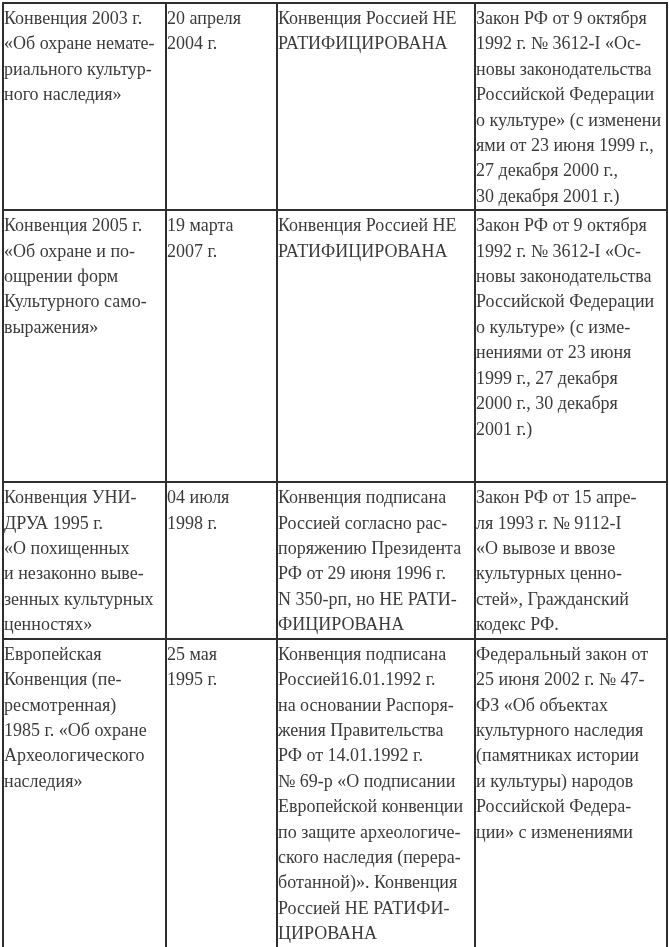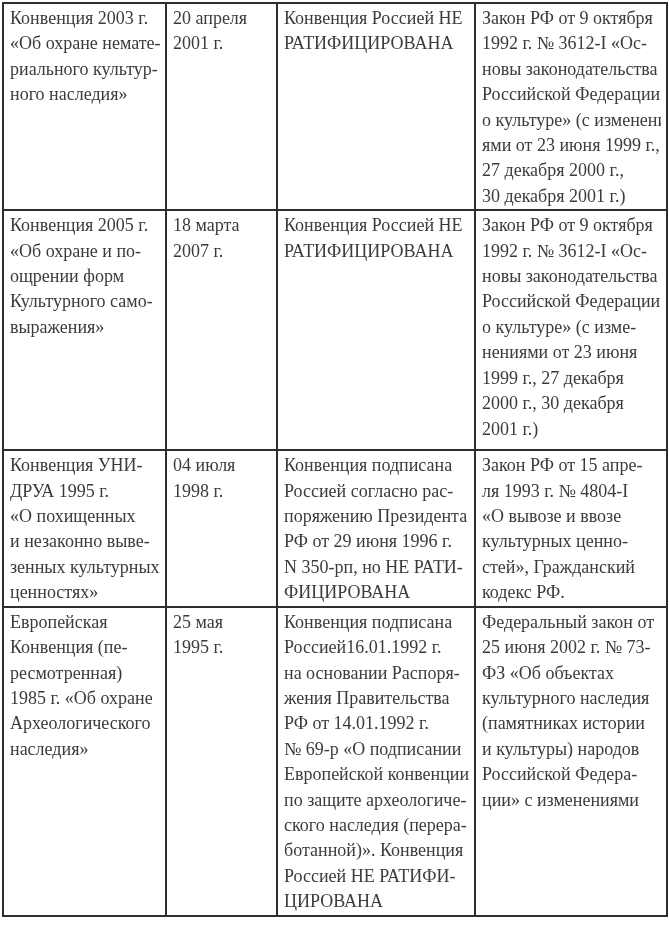--- a/index.html
+++ b/index.html
@@ -23,32 +23,32 @@
     position: absolute;
     left: 2px;
     top: 2px;
     width: 664px;
     border-collapse: collapse;
     table-layout: fixed;
   }
   table.conv-table td {
     border: 2px solid #2e2e2e;
     vertical-align: top;
-    padding: 2px 5px 0 6px;
+    padding: 2px 5px 0 0;
     color: #3b3b3b;
     font-size: 18px;
     line-height: 25.4px;
     overflow: hidden;
   }
   .cell-text {
     white-space: pre;
     overflow: hidden;
   }
   tr.row-1 { height: 202px; }
-  tr.row-2 { height: 240px; }
+  tr.row-2 { height: 272px; }
   tr.row-3 { height: 125px; }
   tr.row-4 { height: 306px; }
   col.c1 { width: 163px; }
   col.c2 { width: 111px; }
   col.c3 { width: 198px; }
   col.c4 { width: 192px; }
 </style>
 </head>
 <body>
 
@@ -63,21 +63,21 @@
     <tbody>
       <tr class="row-1">
         <td>
             <div class="cell-text">Конвенция 2003 г.
 «Об охране немате-
 риального культур-
 ного наследия»</div>
           </td>
         <td>
             <div class="cell-text">20 апреля
-2001 г.</div>
+2004 г.</div>
           </td>
         <td>
             <div class="cell-text">Конвенция Россией НЕ
 РАТИФИЦИРОВАНА</div>
           </td>
         <td>
             <div class="cell-text">Закон РФ от 9 октября
 1992 г. № 3612-I «Ос-
 новы законодательства
 Российской Федерации
@@ -89,21 +89,21 @@
       </tr>
       <tr class="row-2">
         <td>
             <div class="cell-text">Конвенция 2005 г.
 «Об охране и по-
 ощрении форм
 Культурного само-
 выражения»</div>
           </td>
         <td>
-            <div class="cell-text">18 марта
+            <div class="cell-text">19 марта
 2007 г.</div>
           </td>
         <td>
             <div class="cell-text">Конвенция Россией НЕ
 РАТИФИЦИРОВАНА</div>
           </td>
         <td>
             <div class="cell-text">Закон РФ от 9 октября
 1992 г. № 3612-I «Ос-
 новы законодательства
@@ -131,21 +131,21 @@
         <td>
             <div class="cell-text">Конвенция подписана
 Россией согласно рас-
 поряжению Президента
 РФ от 29 июня 1996 г.
 N 350-рп, но НЕ РАТИ-
 ФИЦИРОВАНА</div>
           </td>
         <td>
             <div class="cell-text">Закон РФ от 15 апре-
-ля 1993 г. № 4804-I
+ля 1993 г. № 9112-I
 «О вывозе и ввозе
 культурных ценно-
 стей», Гражданский
 кодекс РФ.</div>
           </td>
       </tr>
       <tr class="row-4">
         <td>
             <div class="cell-text">Европейская
 Конвенция (пе-
@@ -167,21 +167,21 @@
 № 69-р «О подписании
 Европейской конвенции
 по защите археологиче-
 ского наследия (перера-
 ботанной)». Конвенция
 Россией НЕ РАТИФИ-
 ЦИРОВАНА</div>
           </td>
         <td>
             <div class="cell-text">Федеральный закон от
-25 июня 2002 г. № 73-
+25 июня 2002 г. № 47-
 ФЗ «Об объектах
 культурного наследия
 (памятниках истории
 и культуры) народов
 Российской Федера-
 ции» с изменениями</div>
           </td>
       </tr>
     </tbody>
   </table>

